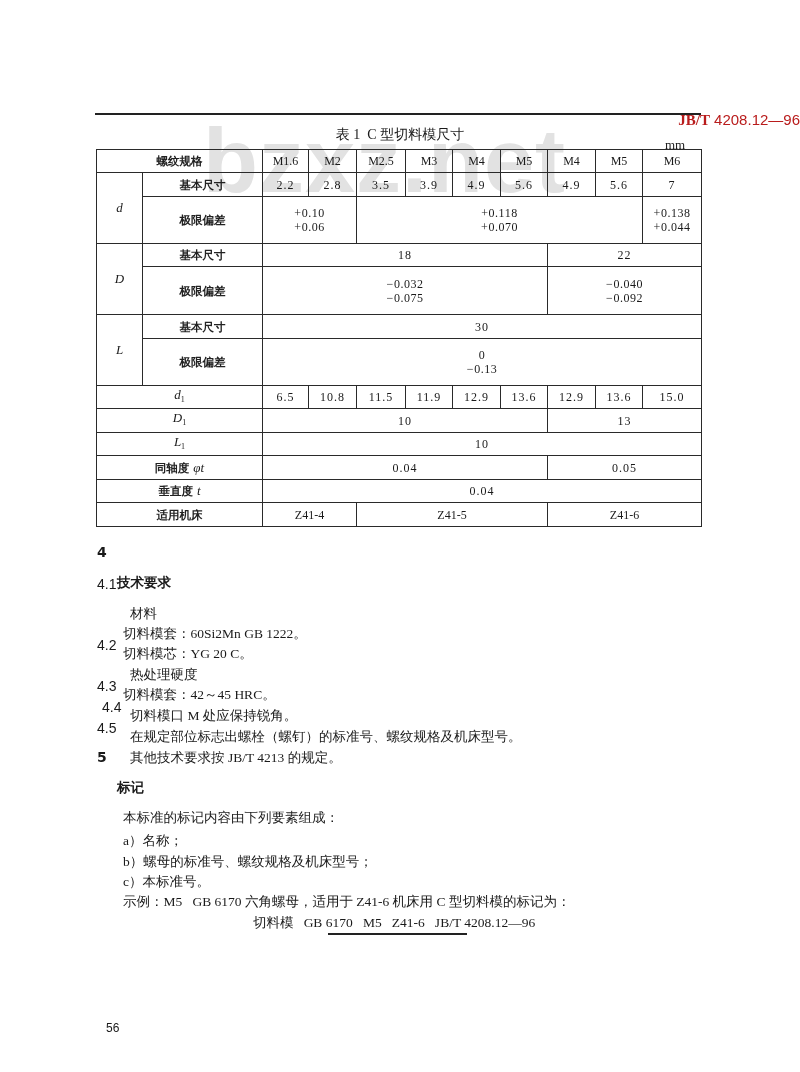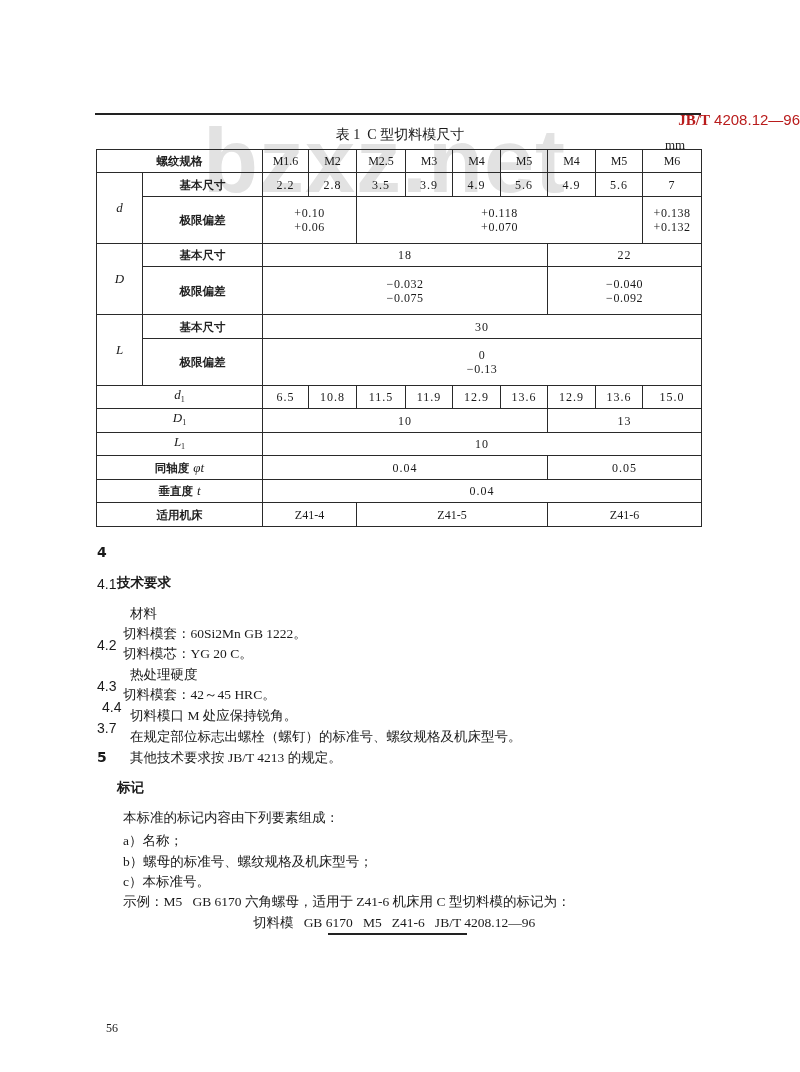--- a/index.html
+++ b/index.html
@@ -36,21 +36,21 @@
   .lbl { font-family: "DejaVu Sans", sans-serif; font-size: 11.5px; font-weight: bold; color: #222; }
   .sym { font-style: italic; font-size: 13px; }
   .sub { font-size: 8px; vertical-align: -3px; font-style: normal; }
   .num { font-family: "Liberation Serif", serif; letter-spacing: 1px; }
   .tol div { line-height: 14px; letter-spacing: 0.5px; }
 
   .sec { font-size: 13.5px; line-height: 18px; margin-top: 30px; }
   .secnum { font-family: "Liberation Sans", "DejaVu Sans", sans-serif; font-size: 14px; line-height: 18px; }
   .bold { font-weight: bold; font-family: "DejaVu Sans", sans-serif; }
   .brule { top: 933px; left: 328px; width: 139px; height: 2px; background: #222; }
-  .pgnum { top: 1020px; left: 106px; font-family: Liberation Serif, serif; font-size: 12px; line-height: 16px; }
+  .pgnum { top: 1020px; left: 106px; font-family: Liberation Sans, sans-serif; font-size: 12px; line-height: 16px; }
 </style>
 </head>
 <body>
 
 <div class="abs hdr">
   <span class="prefix">JB/T</span><span class="rest"> 4208.12—96</span>
 </div>
 <div class="abs hrule"></div>
 
 <div class="abs watermark">bzxz.net</div>
@@ -104,21 +104,21 @@
     <td colspan="2" class="tol">
       <div>+0.10</div>
       <div>+0.06</div>
     </td>
     <td colspan="6" class="tol">
       <div>+0.118</div>
       <div>+0.070</div>
     </td>
     <td class="tol">
       <div>+0.138</div>
-      <div>+0.132</div>
+      <div>+0.044</div>
     </td>
   </tr>
 
   <tr style="height:23px">
     <td rowspan="2" class="sym">D</td>
     <td class="lbl">基本尺寸</td>
     <td colspan="6" class="num">18</td>
     <td colspan="3" class="num">22</td>
   </tr>
   <tr style="height:48px">
@@ -201,21 +201,21 @@
 <div class="abs secnum" style="top:636px;left:97px">4.2</div>
 <div class="abs sec" style="top:636px;left:130px">热处理硬度</div>
 <div class="abs sec" style="top:656px;left:123px">切料模套：42～45 HRC。</div>
 
 <div class="abs secnum" style="top:677px;left:97px">4.3</div>
 <div class="abs sec" style="top:677px;left:130px">切料模口 M 处应保持锐角。</div>
 
 <div class="abs secnum" style="top:698px;left:102px">4.4</div>
 <div class="abs sec" style="top:698px;left:130px">在规定部位标志出螺栓（螺钉）的标准号、螺纹规格及机床型号。</div>
 
-<div class="abs secnum" style="top:719px;left:97px">3.7</div>
+<div class="abs secnum" style="top:719px;left:97px">4.5</div>
 <div class="abs sec" style="top:719px;left:130px">其他技术要求按 JB/T 4213 的规定。</div>
 
 <div class="abs secnum bold" style="top:748px;left:97px">5</div>
 <div class="abs sec bold" style="top:748px;left:117px">标记</div>
 <div class="abs sec" style="top:779px;left:123px">本标准的标记内容由下列要素组成：</div>
 <div class="abs sec" style="top:802px;left:123px">a）名称；</div>
 <div class="abs sec" style="top:823px;left:123px">b）螺母的标准号、螺纹规格及机床型号；</div>
 <div class="abs sec" style="top:843px;left:123px">c）本标准号。</div>
 <div class="abs sec" style="top:863px;left:123px">示例：M5   GB 6170 六角螺母，适用于 Z41-6 机床用 C 型切料模的标记为：</div>
 <div class="abs sec" style="top:884px;left:253px">切料模   GB 6170   M5   Z41-6   JB/T 4208.12—96</div>

